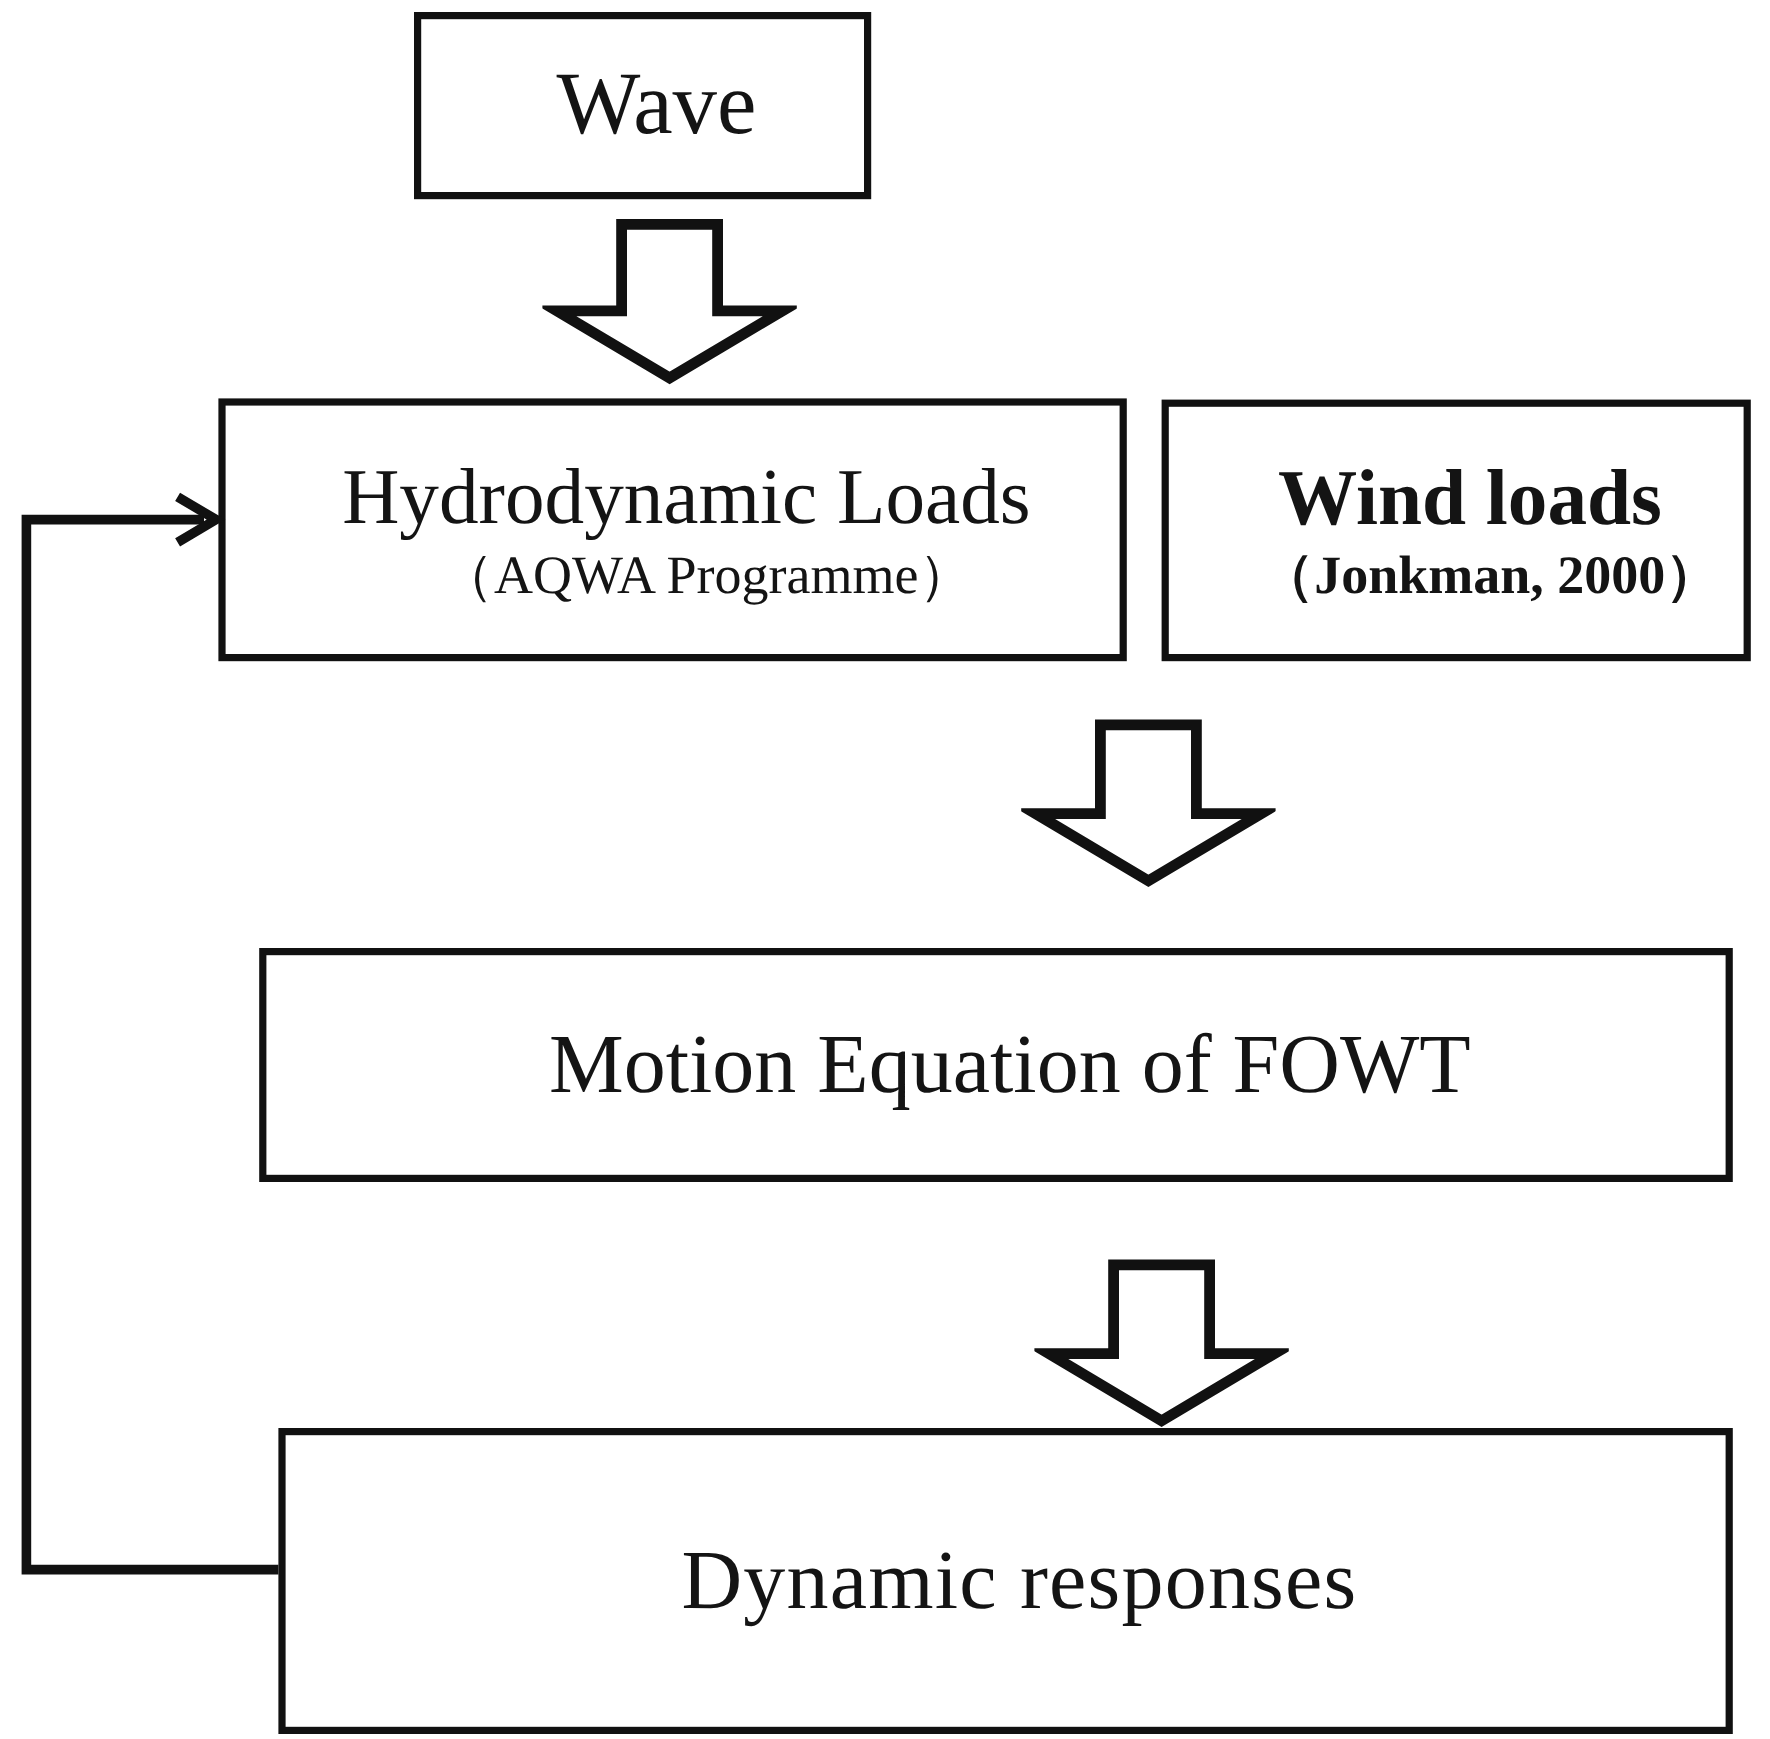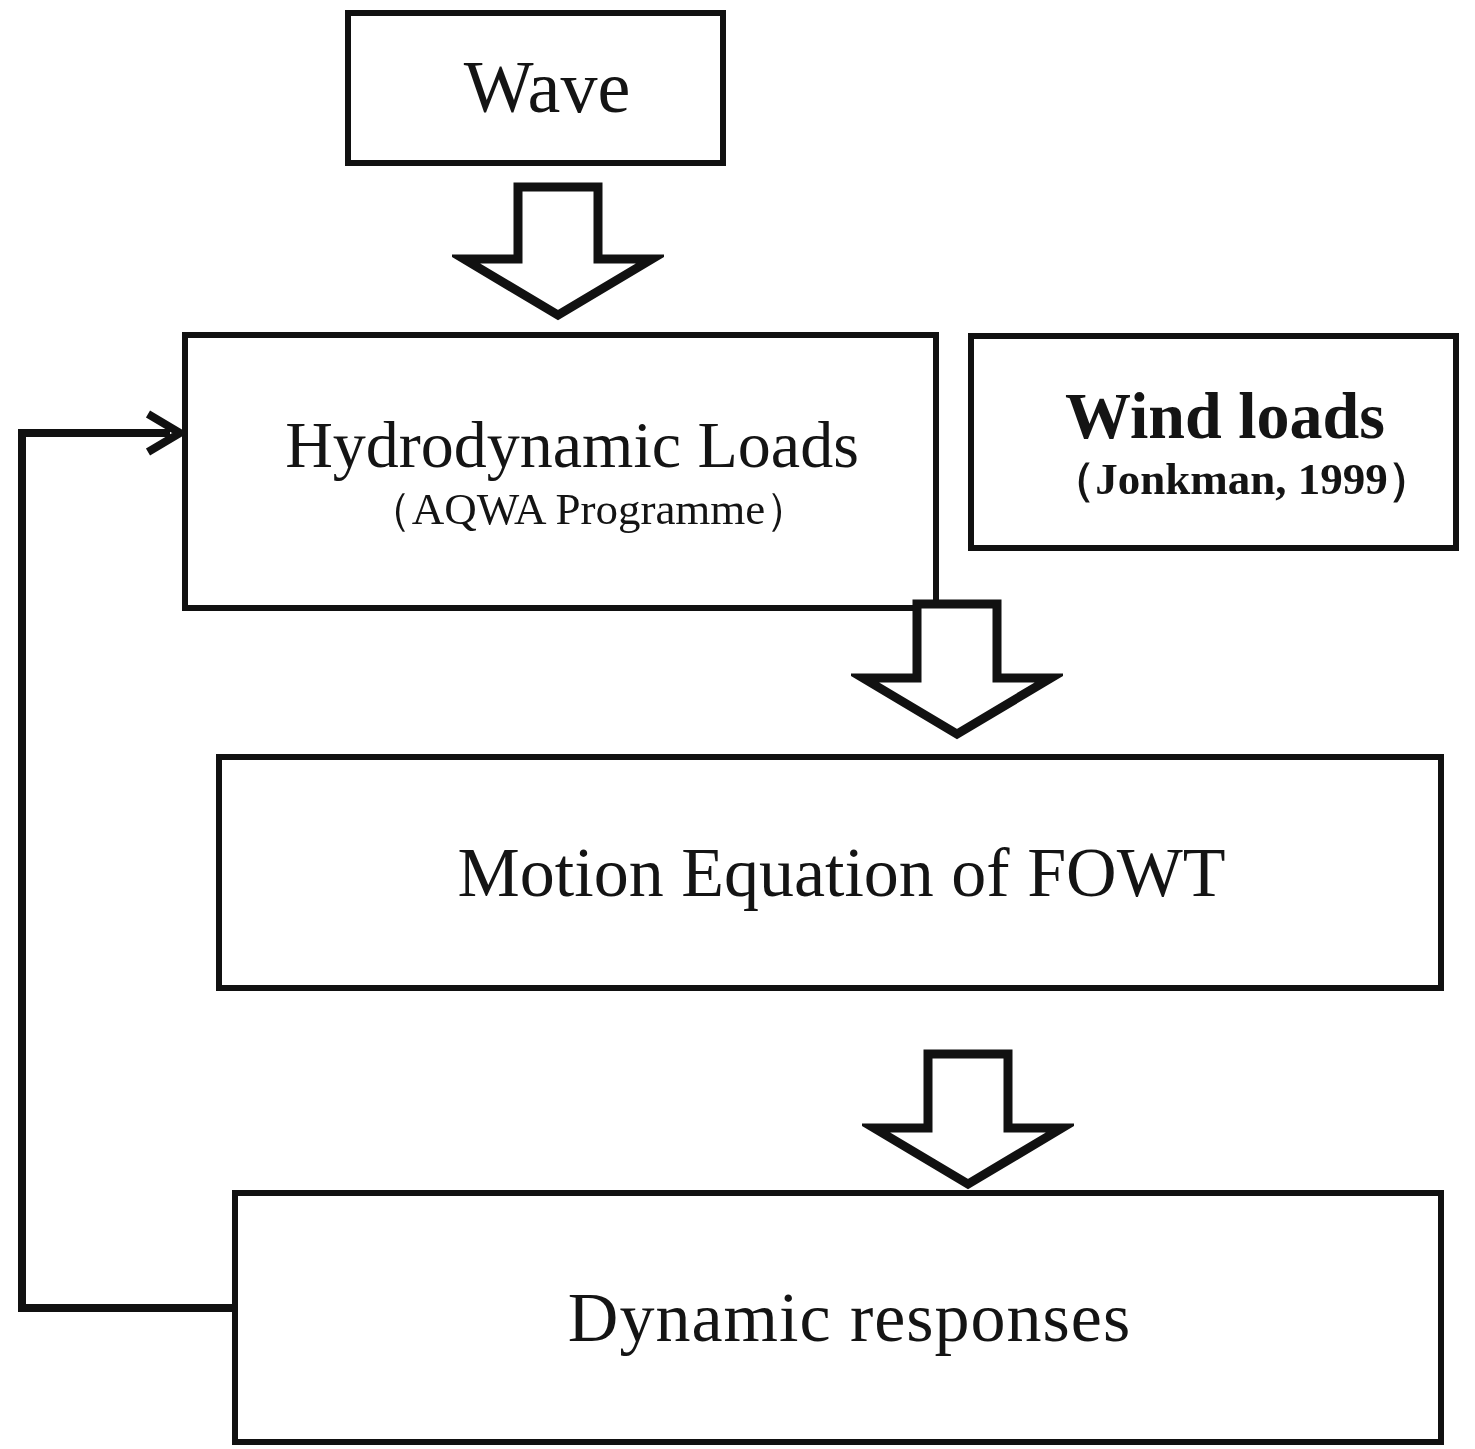--- a/index.html
+++ b/index.html
@@ -35,23 +35,23 @@
   }
   .node .line2 {
     display: block;
     white-space: nowrap;
     margin-top: 6px;
     margin-left: 33px;
   }
 
   
   #node-wave      { left: 345px; top: 10px;   width: 381px; height: 156px; }
-  #node-hydro     { left: 182px; top: 332px;  width: 757px; height: 279px; }
+  #node-hydro     { left: 182px; top: 332px;  width: 757px; height: 219px; }
   #node-wind      { left: 968px; top: 333px;  width: 491px; height: 218px; font-weight: bold; }
-  #node-motion    { left: 216px; top: 754px;  width: 1228px; height: 237px; }
+  #node-motion    { left: 216px; top: 790px;  width: 1228px; height: 195px; }
   #node-dynamic   { left: 232px; top: 1190px; width: 1212px; height: 255px; }
 
   
   #node-wave   .line1 { font-size: 74px; }
   #node-hydro  .line1 { font-size: 66px; }
   #node-hydro  .line2 { font-size: 45px; }
   #node-wind   .line1 { font-size: 66px; }
   #node-wind   .line2 { font-size: 45px; }
   #node-motion .line1 { font-size: 70px; }
   #node-dynamic .line1 { font-size: 70px; letter-spacing: 1px; }
@@ -87,21 +87,21 @@
     </svg>
   </div>
 
   <div class="node" id="node-hydro">
     <span class="line1">Hydrodynamic Loads</span>
     <span class="line2">（AQWA Programme）</span>
   </div>
 
   <div class="node" id="node-wind">
     <span class="line1">Wind loads</span>
-    <span class="line2">（Jonkman, 1999）</span>
+    <span class="line2">（Jonkman, 2000）</span>
   </div>
 
   <div class="block-arrow" id="arrow-loads-to-motion" style="left:851px; top:598px;">
     <svg width="212" height="142" viewBox="0 0 212 142" aria-hidden="true">
       <polygon points="66,6 146,6 146,80 200,80 106,136 12,80 66,80" fill="#ffffff" stroke="#111111" stroke-width="9" stroke-linejoin="miter"></polygon>
     </svg>
   </div>
 
   <div class="node" id="node-motion">
     <span class="line1">Motion Equation of FOWT</span>

